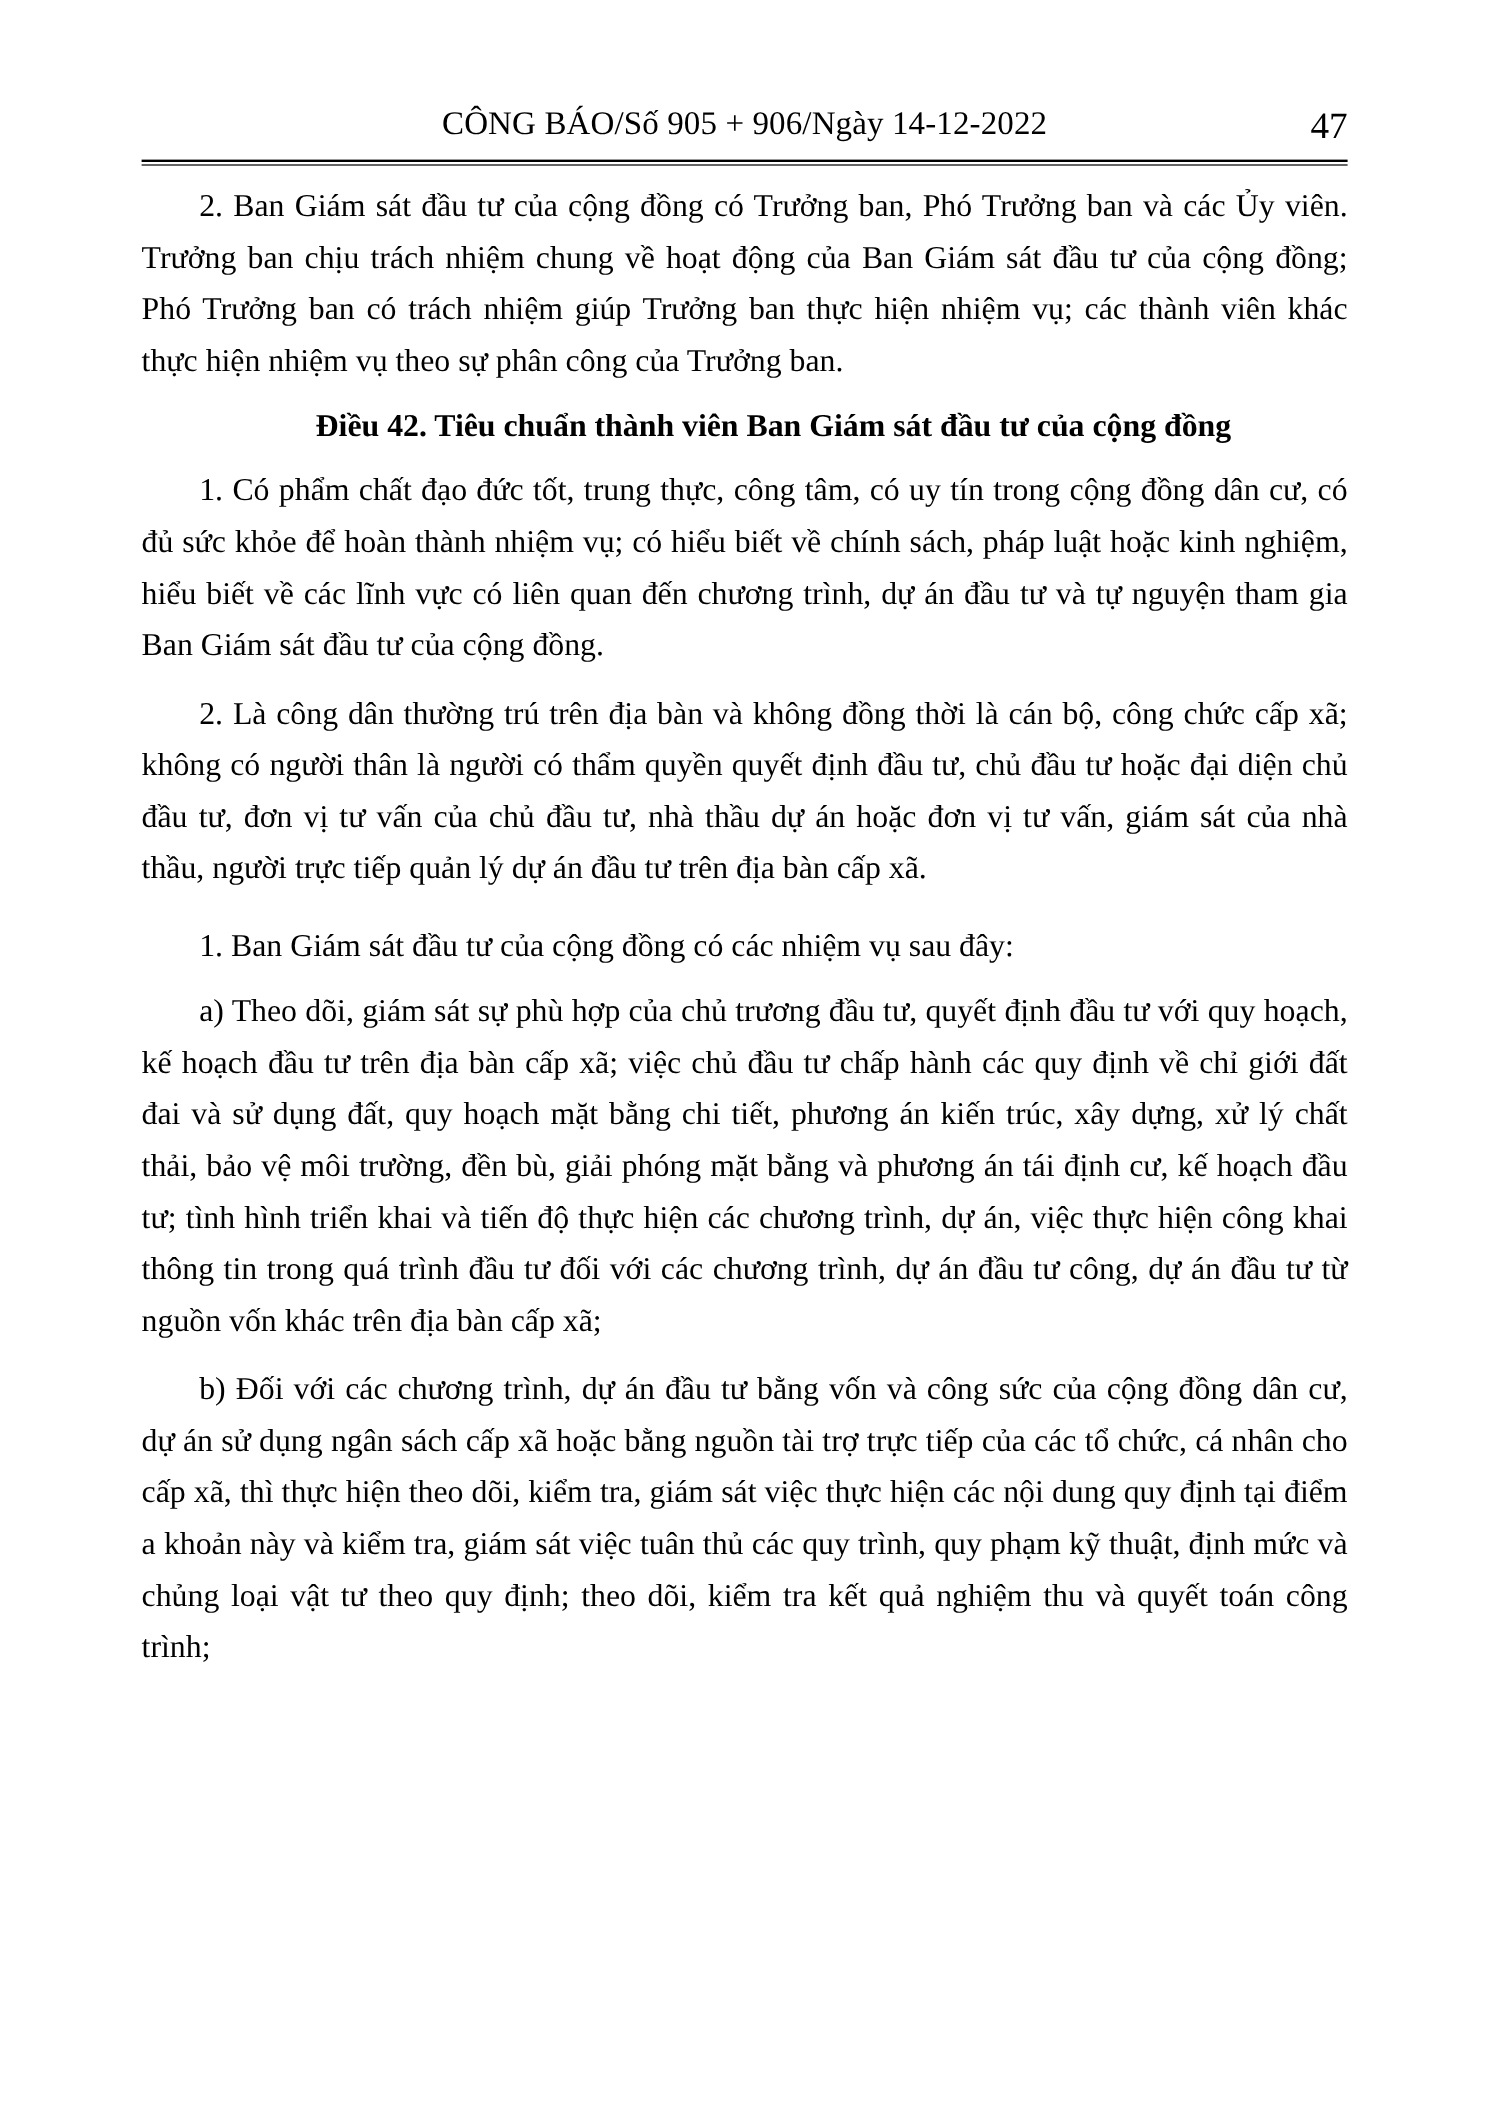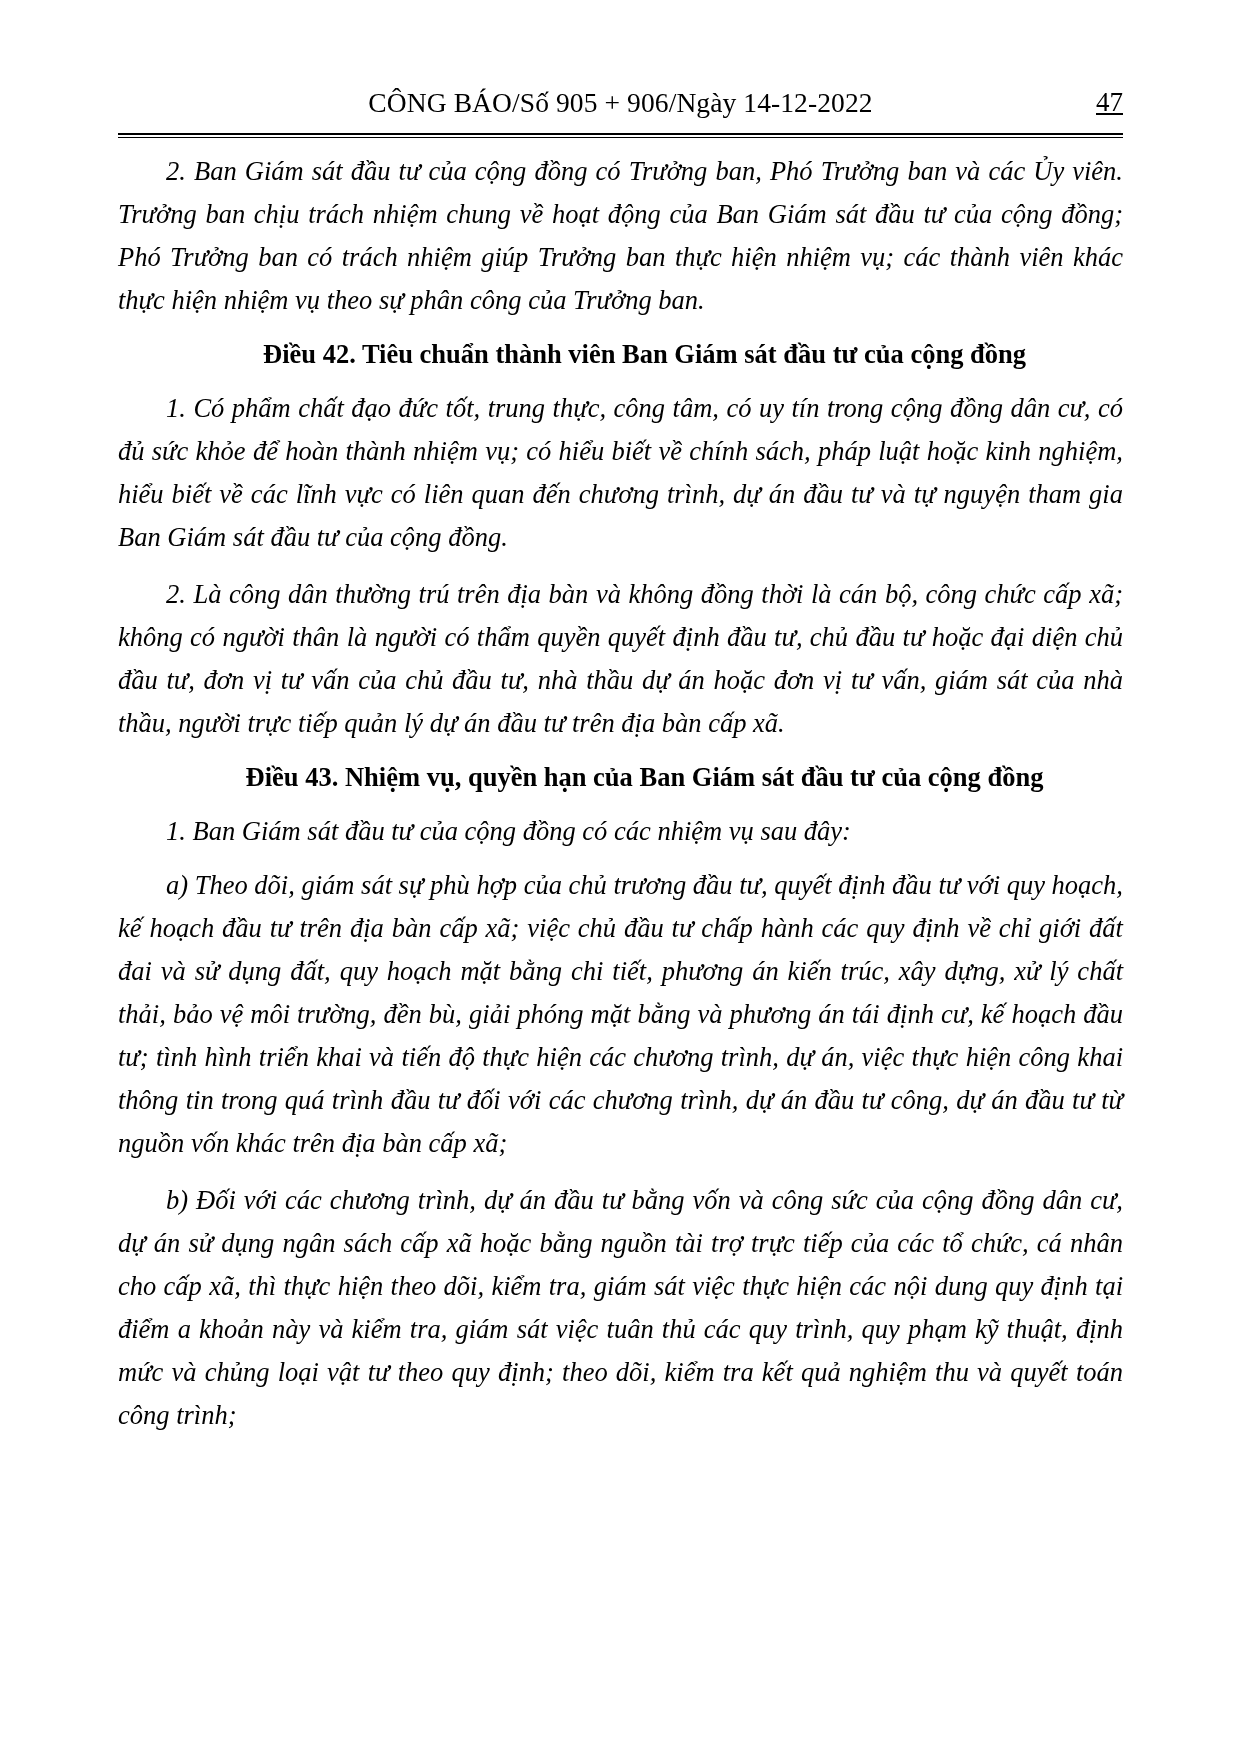--- a/index.html
+++ b/index.html
@@ -33,23 +33,22 @@
   .header-title {
     font-size: 27.5px;
     letter-spacing: 0.1px;
     white-space: nowrap;
     line-height: 1.1;
   }
   .page-number {
     position: absolute;
     right: 0;
     top: 0;
-    font-size: 27px;
+    font-size: 31px;
     line-height: 1.1;
-    text-decoration: underline;
   }
   .header-rules {
     position: absolute;
     left: 118px;
     top: 133px;
     width: 1005px;
   }
   .rule-thick {
     height: 2px;
     background: #000000;
@@ -70,21 +69,20 @@
     width: 1005px;
   }
   p.para {
     margin: 0;
     font-size: 26.5px;
     line-height: 43px;
     text-align: justify;
     text-justify: inter-word;
     text-indent: 48px;
     hyphens: none;
-    font-style: italic;
   }
   p.para.last-line-left {
     text-align-last: left;
   }
   p.heading {
     margin: 0;
     font-size: 26.5px;
     line-height: 43px;
     font-weight: bold;
     text-indent: 48px;
@@ -120,21 +118,20 @@
     <div class="gap-sm"></div>
 
     <p class="para last-line-left">1. Có phẩm chất đạo đức tốt, trung thực, công tâm, có uy tín trong cộng đồng dân cư, có đủ sức khỏe để hoàn thành nhiệm vụ; có hiểu biết về chính sách, pháp luật hoặc kinh nghiệm, hiểu biết về các lĩnh vực có liên quan đến chương trình, dự án đầu tư và tự nguyện tham gia Ban Giám sát đầu tư của cộng đồng.</p>
 
     <div class="gap-md"></div>
 
     <p class="para last-line-left">2. Là công dân thường trú trên địa bàn và không đồng thời là cán bộ, công chức cấp xã; không có người thân là người có thẩm quyền quyết định đầu tư, chủ đầu tư hoặc đại diện chủ đầu tư, đơn vị tư vấn của chủ đầu tư, nhà thầu dự án hoặc đơn vị tư vấn, giám sát của nhà thầu, người trực tiếp quản lý dự án đầu tư trên địa bàn cấp xã.</p>
 
     <div class="gap-sm"></div>
 
-    <p class="heading">Điều 43. Nhiệm vụ, quyền hạn của Ban Giám sát đầu tư của cộng đồng</p>
 
     <div class="gap-sm"></div>
 
     <p class="para last-line-left">1. Ban Giám sát đầu tư của cộng đồng có các nhiệm vụ sau đây:</p>
 
     <div class="gap-sm"></div>
 
     <p class="para last-line-left">a) Theo dõi, giám sát sự phù hợp của chủ trương đầu tư, quyết định đầu tư với quy hoạch, kế hoạch đầu tư trên địa bàn cấp xã; việc chủ đầu tư chấp hành các quy định về chỉ giới đất đai và sử dụng đất, quy hoạch mặt bằng chi tiết, phương án kiến trúc, xây dựng, xử lý chất thải, bảo vệ môi trường, đền bù, giải phóng mặt bằng và phương án tái định cư, kế hoạch đầu tư; tình hình triển khai và tiến độ thực hiện các chương trình, dự án, việc thực hiện công khai thông tin trong quá trình đầu tư đối với các chương trình, dự án đầu tư công, dự án đầu tư từ nguồn vốn khác trên địa bàn cấp xã;</p>
 
     <div class="gap-md"></div>

